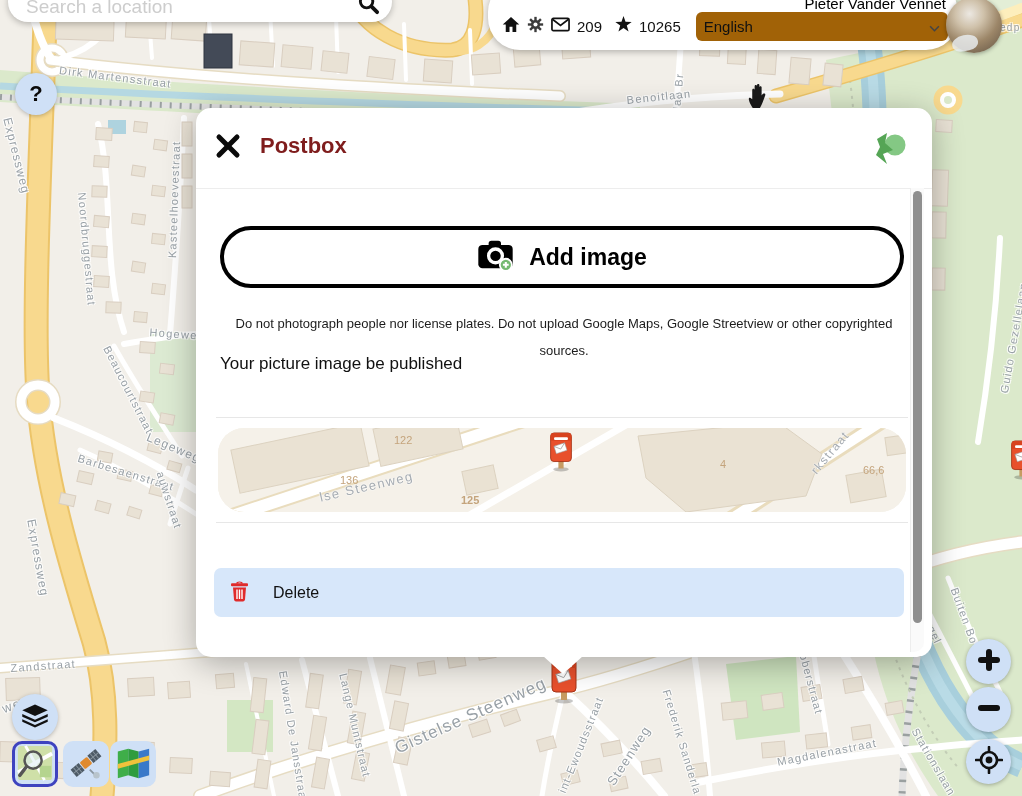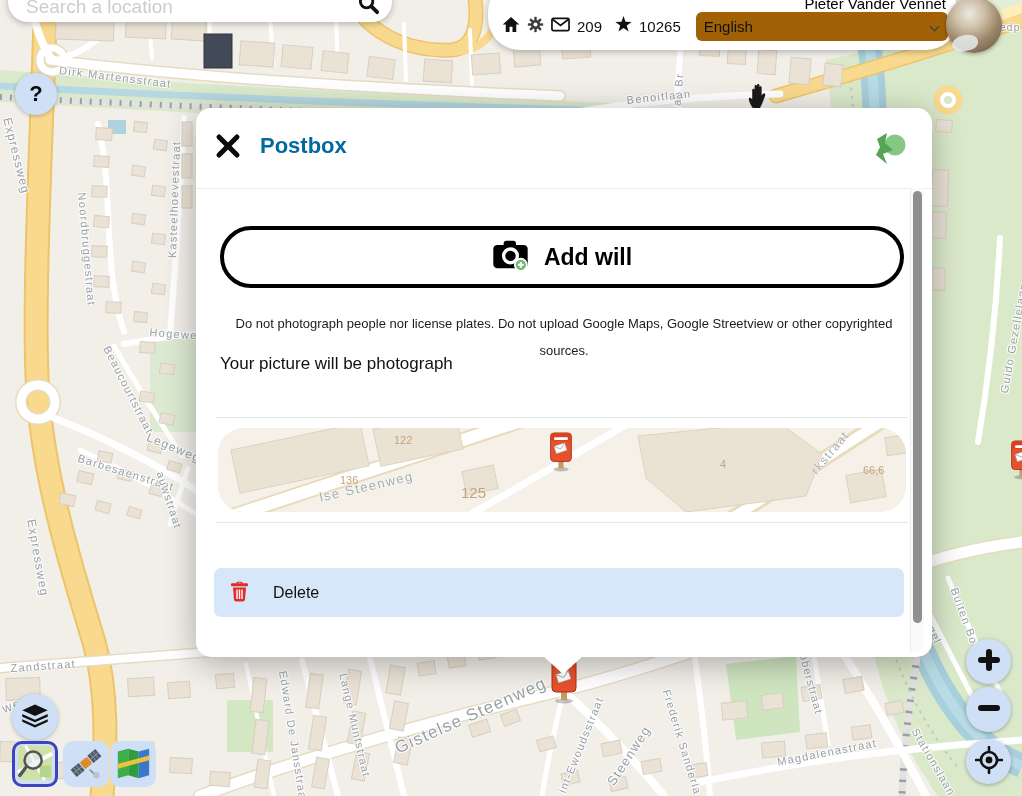--- a/index.html
+++ b/index.html
@@ -47,21 +47,21 @@
 
   .help-btn{position:absolute;left:15px;top:73px;width:42px;height:42px;border-radius:50%;background:#cfe0f6;
     border:none;font-size:22px;font-weight:700;color:#0a0a0a;z-index:15;display:flex;align-items:center;
     justify-content:center;box-shadow:0 1px 4px rgba(0,0,0,.25);cursor:pointer;
     font-family:"Liberation Sans",sans-serif;}
 
   
   .dialog{position:absolute;left:196px;top:108px;width:736px;height:549px;background:#fff;
     border-radius:15px;box-shadow:0 6px 32px rgba(0,0,0,.3);z-index:10;}
   .close-x{position:absolute;left:18px;top:24px;width:30px;height:30px;cursor:pointer;}
-  .dialog-title{position:absolute;left:64px;top:25px;font-size:22px;font-weight:700;color:#0369a1;}
+  .dialog-title{position:absolute;left:64px;top:25px;font-size:22px;font-weight:700;color:#7f1d1d;}
   .mc-logo{position:absolute;left:674px;top:22px;}
   .content-sep{position:absolute;left:0;top:80px;width:736px;height:1px;background:#ededed;}
   .add-image-btn{position:absolute;left:24px;top:118px;width:684px;height:62px;border:4px solid #000;
     border-radius:33px;background:#fff;display:flex;align-items:center;justify-content:center;gap:15px;
     font-size:23px;font-weight:700;color:#000;cursor:pointer;font-family:"Liberation Sans",sans-serif;}
   .license-note{position:absolute;left:28px;top:189px;width:680px;text-align:center;font-size:13px;
     line-height:27px;color:#1c1c1c;}
   .publish-label{position:absolute;left:24px;top:246px;font-size:17px;color:#111;}
   .license-select{position:absolute;left:258px;top:242px;width:272px;height:29px;background:#dbddf6;
     border-radius:5px;display:flex;align-items:center;padding:0 10px;font-size:17px;color:#111;cursor:pointer;}
@@ -441,26 +441,26 @@
     <button class="add-image-btn">
       <span>
         <svg width="37" height="33" viewBox="0 0 26 24">
           <rect x="0.5" y="5" width="25" height="17" rx="3" fill="#000"></rect>
           <rect x="8" y="2" width="9" height="5" rx="2" fill="#000"></rect>
           <circle cx="13" cy="13" r="5" fill="none" stroke="#fff" stroke-width="2.4"></circle>
           <circle cx="20.5" cy="19.5" r="4.4" fill="#74b970" stroke="#fff" stroke-width="1.3"></circle>
           <path d="M20.5 17.4 V21.6 M18.4 19.5 H22.6" stroke="#fff" stroke-width="1.5"></path>
         </svg>
       </span>
-      <span>Add will</span>
+      <span>Add image</span>
     </button>
 
     <p class="license-note">Do not photograph people nor license plates. Do not upload Google Maps, Google Streetview or other copyrighted sources.</p>
 
-    <span class="publish-label">Your picture will be photograph</span>
+    <span class="publish-label">Your picture image be published</span>
 
     <div class="hr" style="top:309px;"></div>
 
     <div class="minimap">
       <svg width="688" height="84" viewBox="0 0 688 84">
         <rect width="688" height="84" fill="#f5f1e9"></rect>
         <g stroke="#e9dcbd" stroke-width="16" fill="none">
           <path d="M-10,96 L330,-16"></path>
             <path d="M505,96 L700,-30"></path>
         </g>
@@ -478,21 +478,21 @@
           <rect x="668" y="8" width="24" height="18" transform="rotate(-8 680 17)"></rect>
         </g>
       </svg>
       <div id="minimap-streets" style="position:absolute;inset:0;">
           <div class="mini-street-label" style="left: 100px; top: 62px; font-size: 13px; transform: rotate(-13deg);">lse Steenweg</div>
           <div class="mini-street-label" style="left: 590px; top: 40px; font-size: 12px; transform: rotate(-50deg);">rkstraat</div>
         </div>
       <div id="minimap-numbers" style="position:absolute;inset:0;">
           <div class="house-number" style="left: 176px; top: 6px; font-size: 11px;">122</div>
           <div class="house-number" style="left: 94px; top: 46px; font-size: 11px; margin-left: 28px;">136</div>
-          <div class="house-number" style="left: 243px; top: 56px; font-size: 15px;">125</div>
+          <div class="house-number" style="left: 243px; top: 66px; font-size: 11px; font-weight: bold;">125</div>
           <div class="house-number" style="left: 502px; top: 30px; font-size: 11px;">4</div>
           <div class="house-number" style="left: 645px; top: 36px; font-size: 11px;">66,6</div>
         </div>
       <div style="position:absolute;left:330px;top:4px;">
         <svg width="26" height="40" viewBox="0 0 30 46">
             <use href="#postbox"></use>
           </svg>
       </div>
     </div>
 

